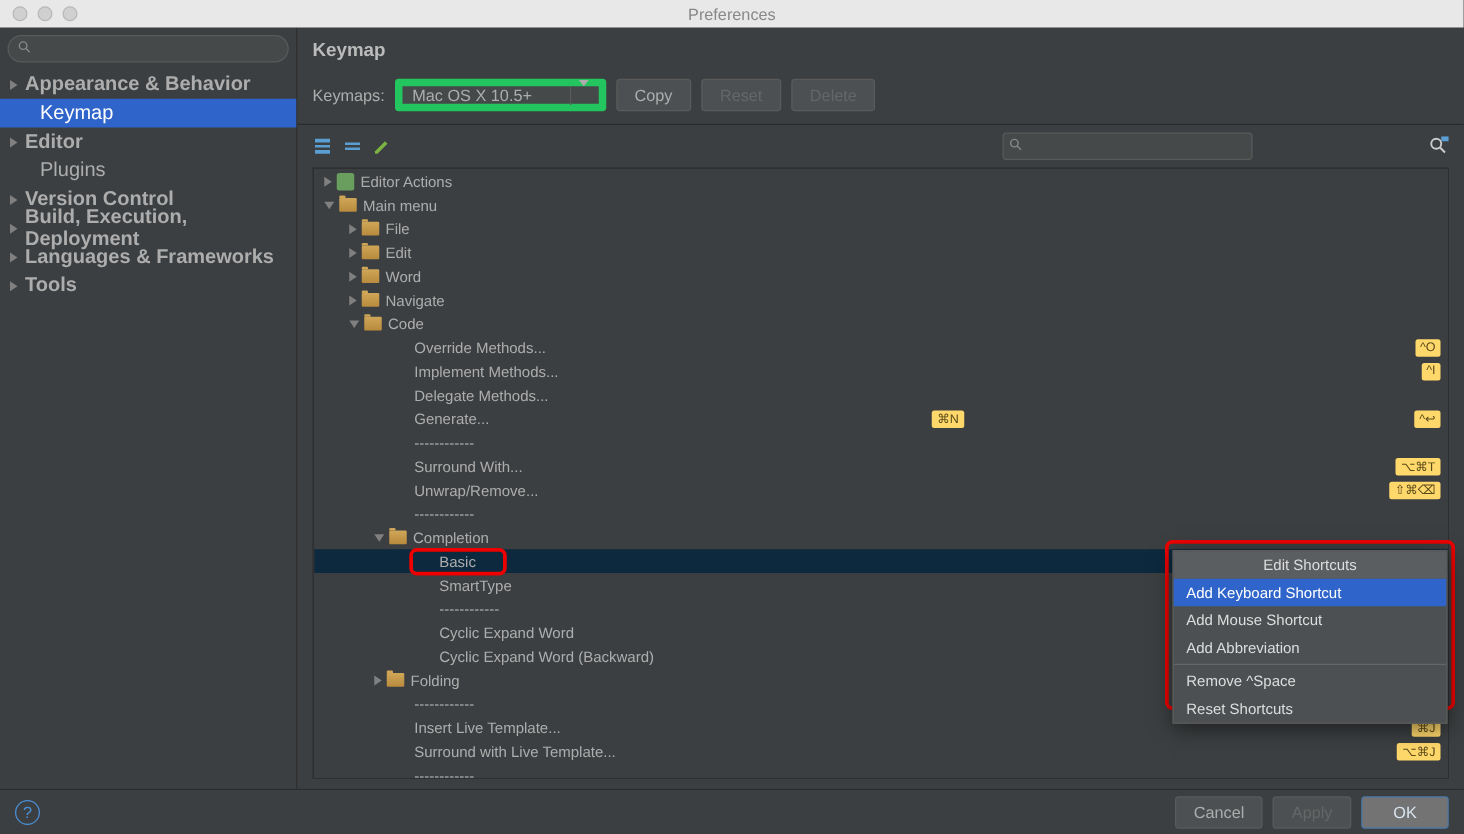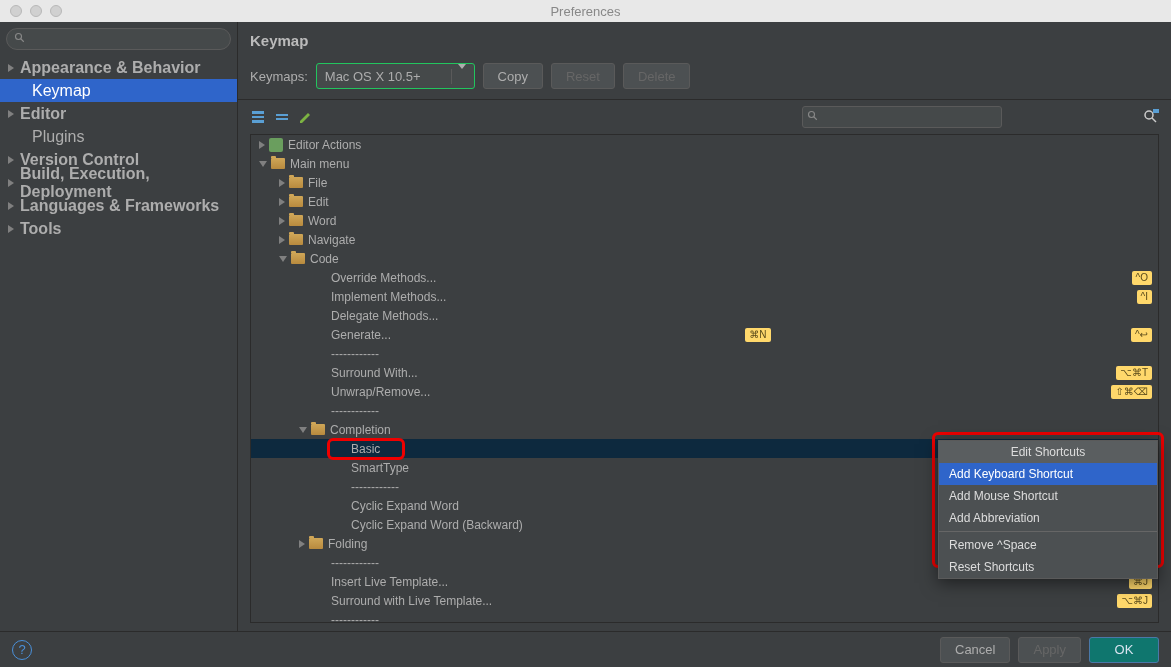--- a/index.html
+++ b/index.html
@@ -15,21 +15,21 @@
 .search-wrap { position: relative; }
 .mag { position: absolute; left: 14px; top: 10px; width: 12px; height: 12px; color: #888; }
 .nav-item { display: flex; align-items: center; height: 23px; padding: 0 8px 0 20px; color: #adadad; font-size: 16px; cursor: pointer; position: relative; font-weight: bold; }
 .nav-item .arr { position: absolute; left: 8px; width: 0; height: 0; border-top: 4px solid transparent; border-bottom: 4px solid transparent; border-left: 6px solid #808080; }
 .nav-item.selected { background: #2f65ca; color: #fff; }
 .nav-item.sub-noarr { padding-left: 32px; font-weight: normal; }
 .content { flex: 1; background: #3c3f41; display: flex; flex-direction: column; }
 .hdr { padding: 10px 12px 4px; color: #bbb; font-size: 15px; font-weight: bold; }
 .keymap-row { display: flex; align-items: center; gap: 8px; padding: 10px 12px; }
 .lbl { color: #adadad; font-size: 13px; }
-.select { background: #45494a; border: 1px solid #22c55e; height: 26px; display: flex; align-items: center; padding: 0 8px; color: #adadad; font-size: 13px; border-radius: 3px; gap: 30px; }
+.select { background: #45494a; border: 6px solid #22c55e; height: 26px; display: flex; align-items: center; padding: 0 8px; color: #adadad; font-size: 13px; border-radius: 3px; gap: 30px; }
 .select .dd { width: 0; height: 0; border-left: 4px solid transparent; border-right: 4px solid transparent; border-top: 5px solid #adadad; }
 .btn { background: #4c5052; border: 1px solid #5a5a5a; color: #adadad; font-size: 13px; height: 26px; padding: 0 14px; border-radius: 3px; cursor: pointer; }
 .btn.disabled { color: #666; cursor: default; }
 .sel-divider { border-left: 1px solid #5a5a5a; padding-left: 6px; }
 .toolbar { display: flex; align-items: center; padding: 6px 12px; gap: 8px; border-top: 1px solid #2b2b2b; }
 .tb-icon { width: 16px; height: 16px; display: inline-block; }
 .tb-search { flex: 1; position: relative; margin-left: 480px; }
 .tb-search input { width: 200px; height: 22px; background: #45494a; border: 1px solid #5a5a5a; border-radius: 3px; padding: 0 6px 0 22px; color: #bbb; font-size: 12px; outline: none; }
 .tb-search .mag2 { position: absolute; left: 5px; top: 4px; color: #888; }
 .tree { flex: 1; border: 1px solid #2b2b2b; margin: 0 12px 8px; overflow: auto; background: #3c3f41; position: relative; }
@@ -44,21 +44,21 @@
 .tree-row.sel { background: #0d293e; }
 .highlight-box { position: absolute; border: 3px solid #e00; border-radius: 6px; pointer-events: none; }
 .ctx-menu { position: absolute; background: #4c5052; border: 1px solid #5a5a5a; width: 220px; box-shadow: 0 4px 16px rgba(0,0,0,0.5); z-index: 100; }
 .ctx-hdr { color: #ddd; font-size: 12px; text-align: center; padding: 4px 0; background: #5a5e60; }
 .ctx-item { color: #ddd; font-size: 12px; padding: 4px 10px; cursor: pointer; }
 .ctx-item.sel { background: #2f65ca; color: #fff; }
 .ctx-sep { height: 1px; background: #666; margin: 2px 0; }
 .footer { height: 36px; border-top: 1px solid #2b2b2b; display: flex; align-items: center; padding: 0 12px; gap: 8px; }
 .help { width: 20px; height: 20px; border-radius: 50%; border: 1.5px solid #4a90d9; color: #4a90d9; display: flex; align-items: center; justify-content: center; font-size: 13px; }
 .footer .spacer { flex: 1; }
-.btn.primary { background: #0f766e; border-color: #4a78a8; color: #d8e4f0; }
+.btn.primary { background: #737373; border-color: #4a78a8; color: #d8e4f0; }
 .editor-icon { width: 14px; height: 14px; display:inline-block; margin: 0 5px 0 4px; background: #6a9e5e; border-radius: 2px; position: relative; }
 </style>
 </head>
 <body>
 
 <div class="mac-titlebar">
   <div class="traffic-lights">
     <div class="tl"></div>
     <div class="tl"></div>
     <div class="tl"></div>

